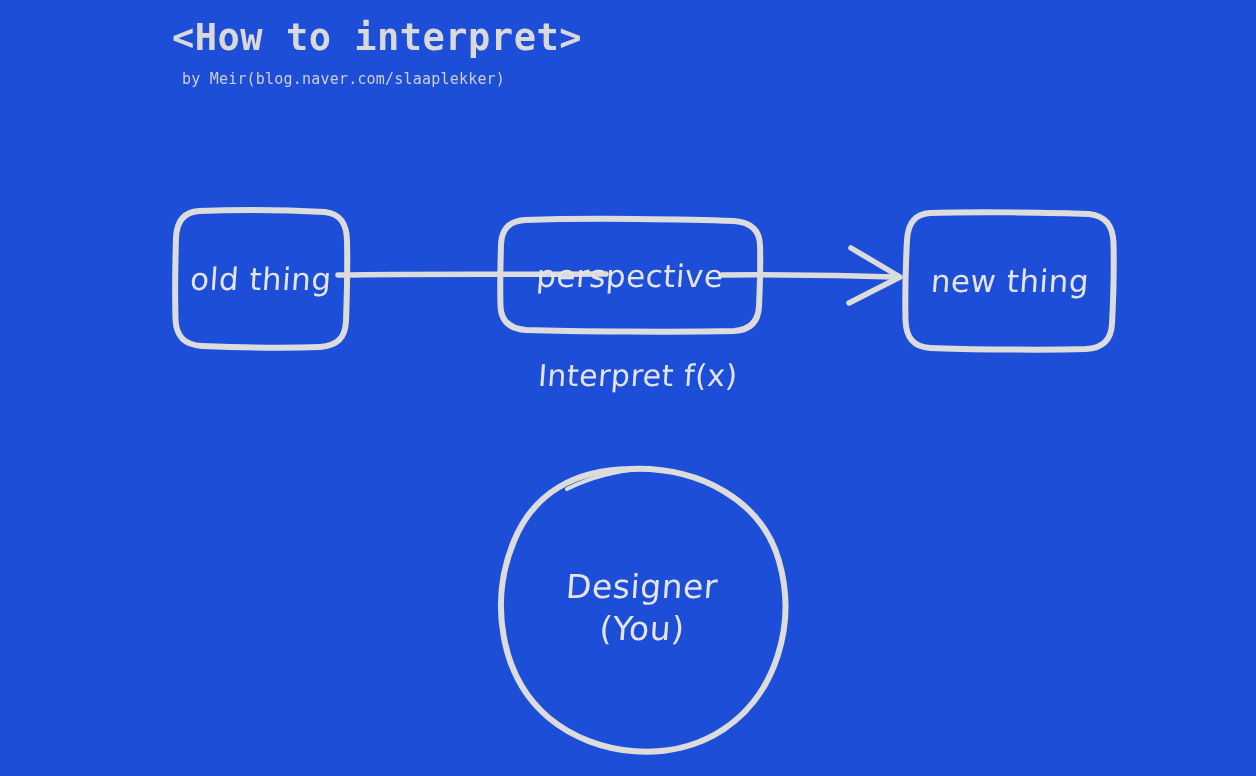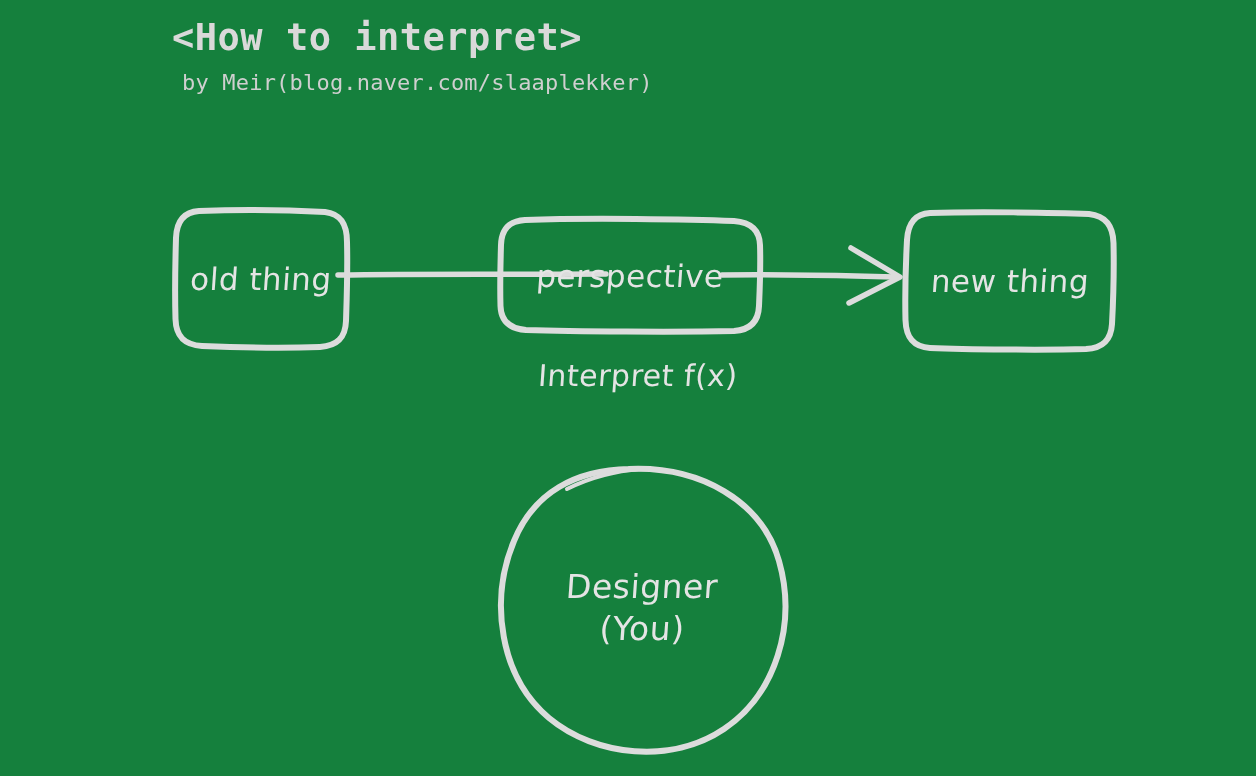--- a/index.html
+++ b/index.html
@@ -4,21 +4,21 @@
 <style>
   html, body {
     margin: 0;
     padding: 0;
     background: #141414;
   }
   #canvas {
     position: relative;
     width: 1256px;
     height: 776px;
-    background: #15803d;
+    background: #1d4ed8;
     overflow: hidden;
     font-family: "DejaVu Sans", sans-serif;
   }
   #sketch {
     position: absolute;
     left: 0;
     top: 0;
     width: 1256px;
     height: 776px;
   }
@@ -39,21 +39,21 @@
     font-weight: bold;
     letter-spacing: 0.5px;
     color: #d9d9d9;
     white-space: pre;
   }
   .byline {
     position: absolute;
     left: 182px;
     top: 70px;
     font-family: "DejaVu Sans Mono", "Liberation Mono", monospace;
-    font-size: 22px;
+    font-size: 15px;
     font-weight: normal;
     letter-spacing: 0.2px;
     color: #cfcfcf;
     white-space: pre;
   }
 
   
   .hand {
     position: absolute;
     font-family: "DejaVu Sans", sans-serif;

